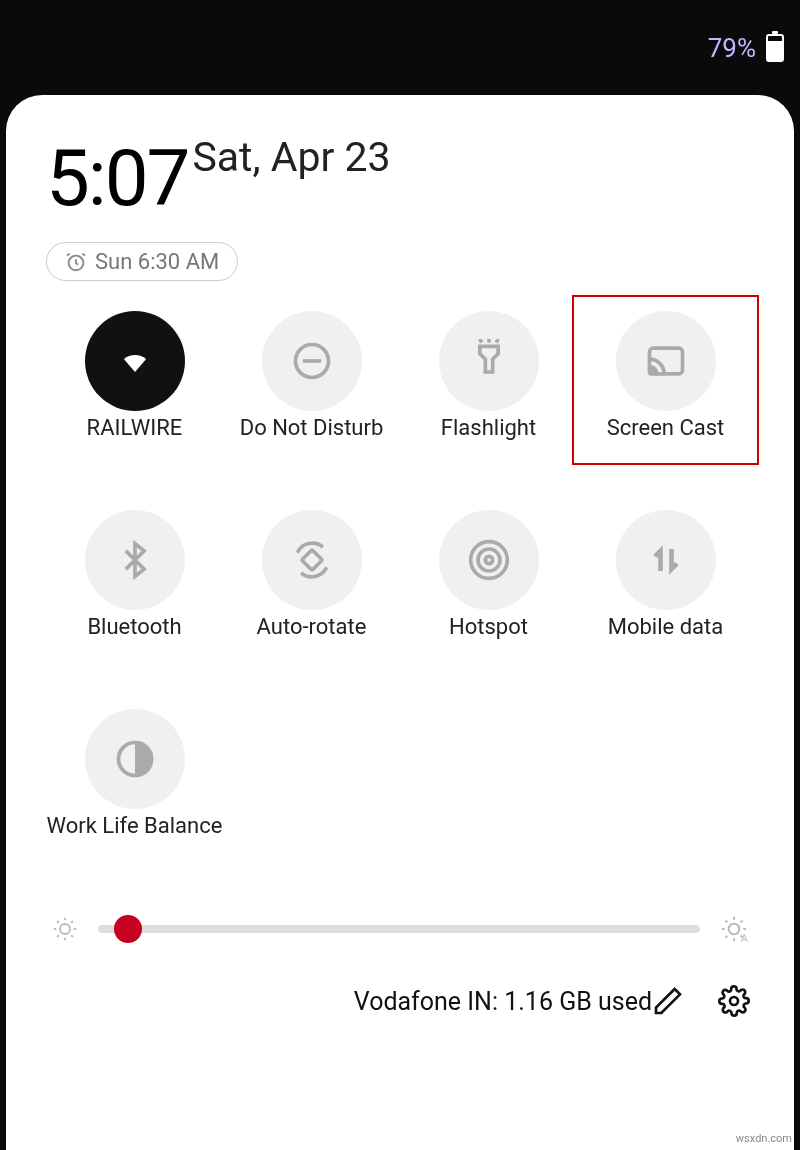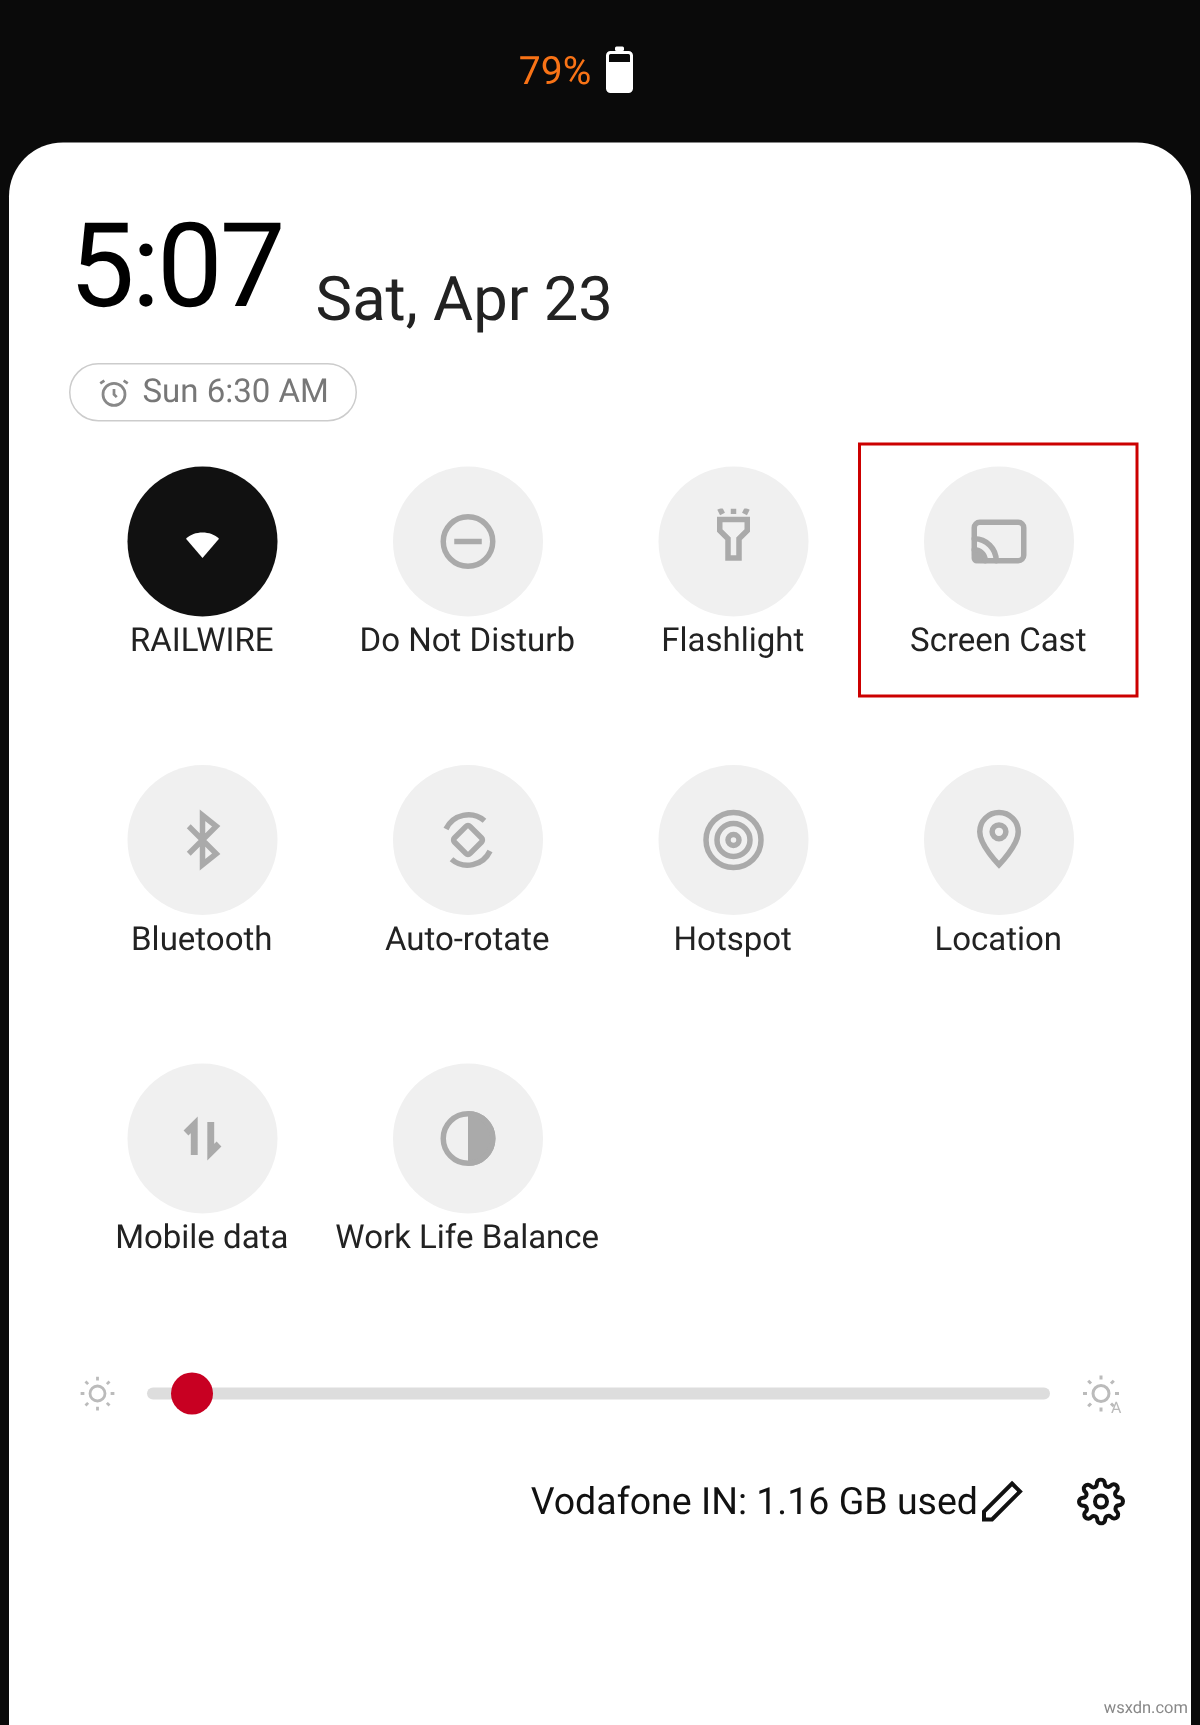--- a/index.html
+++ b/index.html
@@ -7,24 +7,24 @@
     width: 800px;
     height: 1150px;
     background: #0a0a0a;
     font-family: -apple-system, BlinkMacSystemFont, "Segoe UI", Roboto, sans-serif;
     overflow: hidden;
     position: relative;
   }
   .status-bar {
     height: 95px;
     display: flex;
-    justify-content: center;
-    align-items: center;
-    padding-right: 32px;
-    color: #f97316;
+    justify-content: flex-end;
+    align-items: center;
+    padding-right: 16px;
+    color: #c4b5fd;
     font-size: 26px;
     gap: 10px;
   }
   .battery-icon {
     width: 18px;
     height: 28px;
     border: 2px solid #fff;
     border-radius: 3px;
     position: relative;
     background: linear-gradient(to top, #fff 79%, transparent 79%);
@@ -42,21 +42,21 @@
   .panel {
     position: absolute;
     top: 95px;
     left: 6px;
     right: 6px;
     bottom: 0;
     background: #fff;
     border-radius: 36px 36px 0 0;
     padding: 38px 40px 20px 40px;
   }
-  .time-row { display: flex; align-items: flex-end; gap: 22px; }
+  .time-row { display: flex; align-items: flex-start; gap: 4px; }
   .time { font-size: 78px; font-weight: 400; color: #000; letter-spacing: -2px; }
   .date { font-size: 41px; color: #222; font-weight: 400; }
   .alarm-chip {
     display: inline-flex;
     align-items: center;
     gap: 8px;
     border: 1.5px solid #ccc;
     border-radius: 30px;
     padding: 6px 18px;
     margin-top: 18px;
@@ -233,29 +233,20 @@
       <div class="tile-circle">
         <svg width="44" height="44" viewBox="0 0 24 24" fill="none" stroke="#aaa" stroke-width="2">
             <circle cx="12" cy="12" r="2"></circle>
             <circle cx="12" cy="12" r="6"></circle>
             <circle cx="12" cy="12" r="10"></circle>
           </svg>
       </div>
       <div class="tile-label">Hotspot</div>
     </div>
 
-    <div class="tile">
-      <div class="tile-circle">
-        <svg width="44" height="44" viewBox="0 0 24 24" fill="none" stroke="#aaa" stroke-width="2">
-            <path d="M12 21s-7-7-7-12a7 7 0 1114 0c0 5-7 12-7 12z"></path>
-            <circle cx="12" cy="9" r="2.5"></circle>
-          </svg>
-      </div>
-      <div class="tile-label">Location</div>
-    </div>
 
     <div class="tile">
       <div class="tile-circle">
         <svg width="44" height="44" viewBox="0 0 24 24" fill="none" stroke="#aaa" stroke-width="2.5">
             <path d="M9 18V7l-3 3M15 6v11l3-3"></path>
           </svg>
       </div>
       <div class="tile-label">Mobile data</div>
     </div>
 

